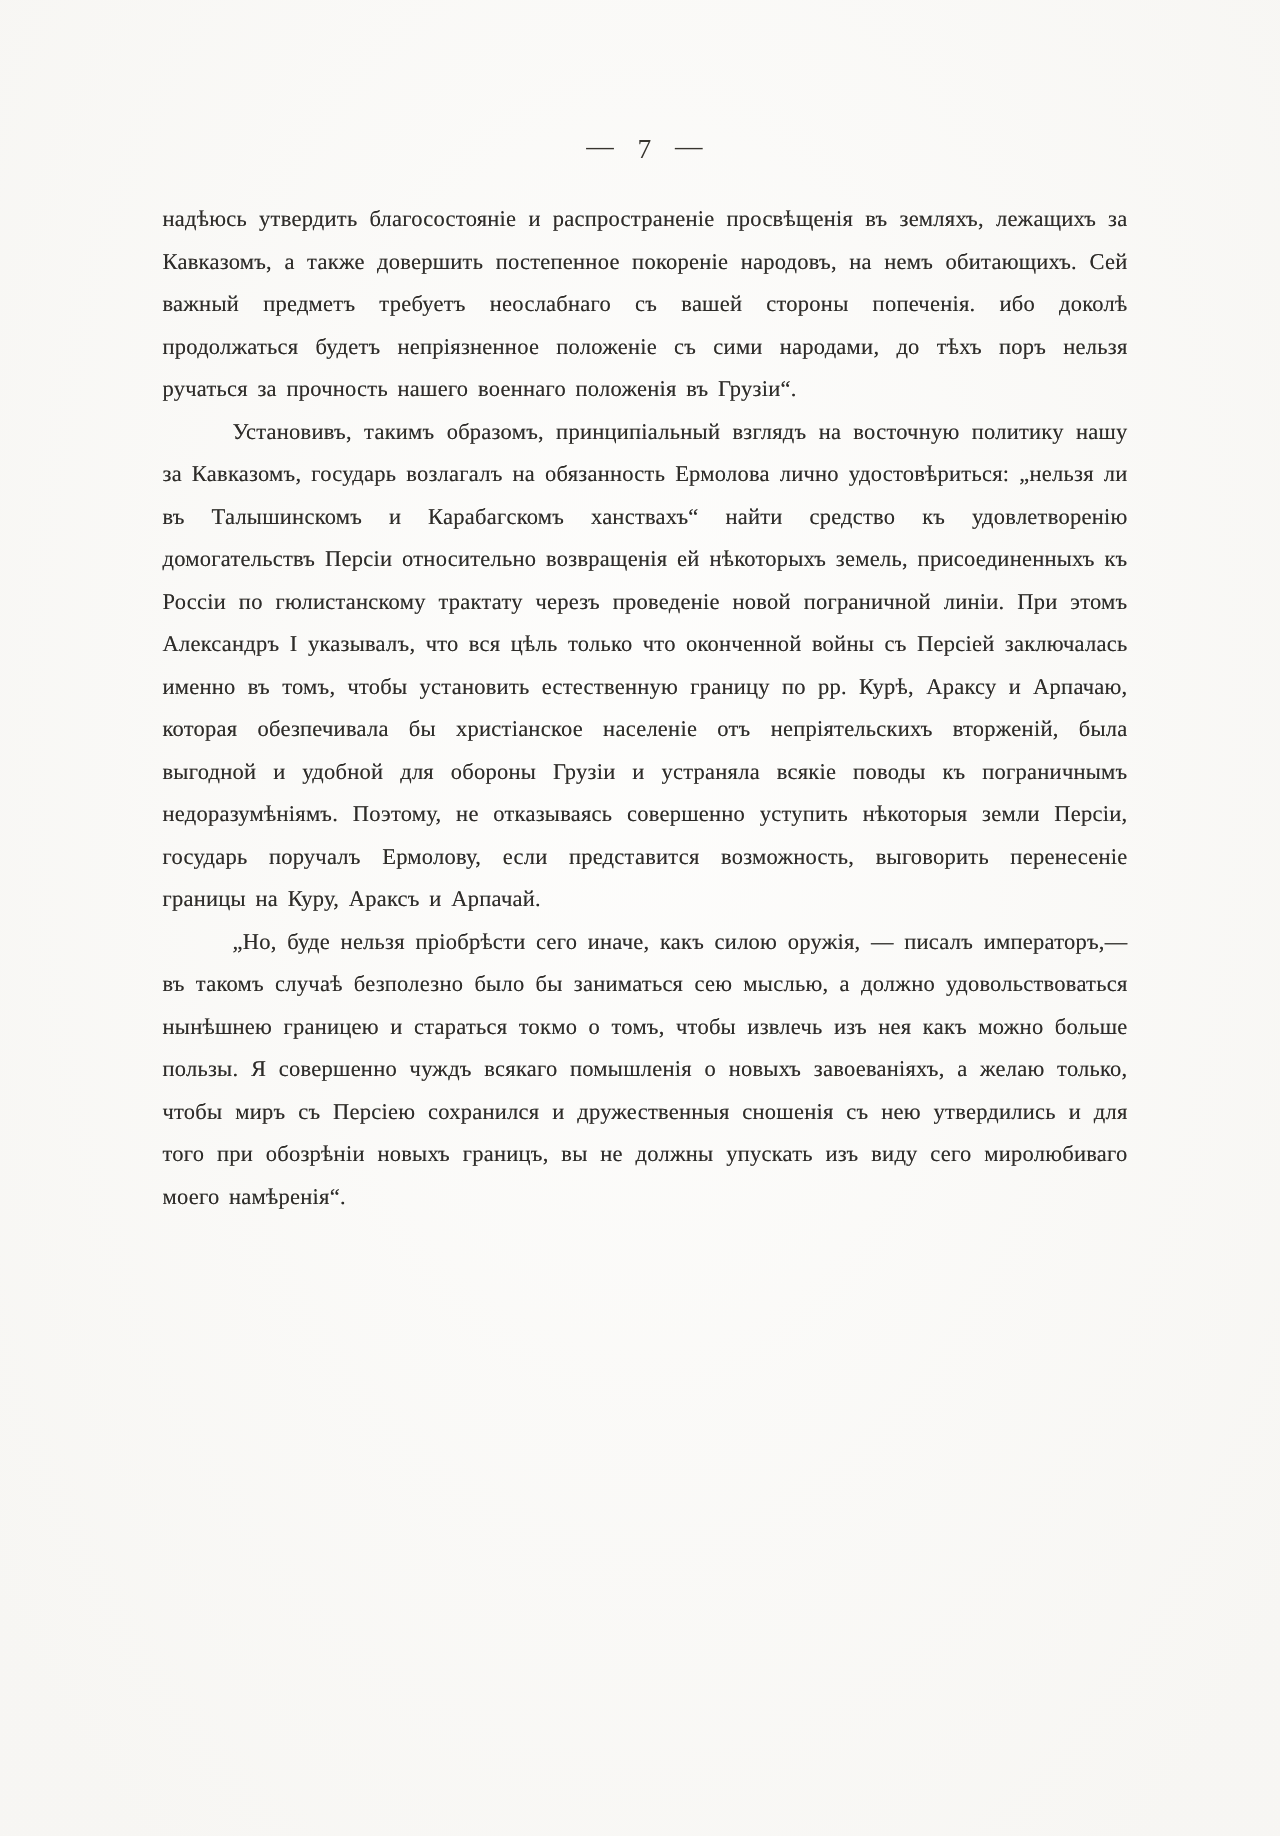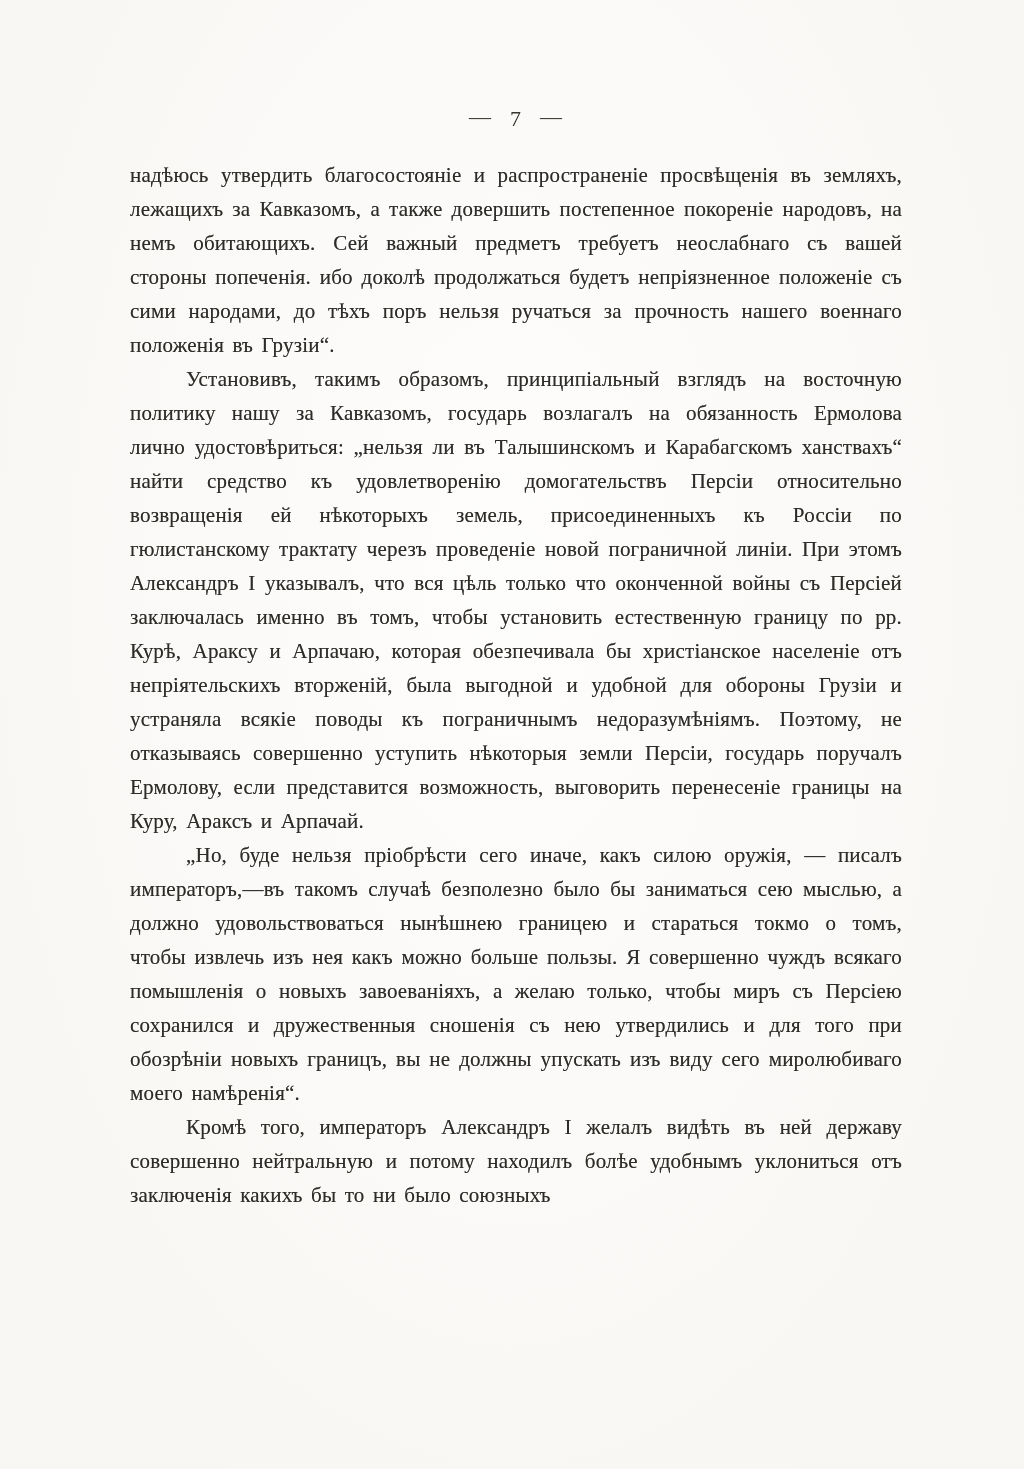--- a/index.html
+++ b/index.html
@@ -28,21 +28,21 @@
     margin-bottom: 26px;
     letter-spacing: 1px;
   }
   .page-number-row .dash {
     display: inline-block;
     margin: 0 18px;
     position: relative;
     top: -2px;
   }
   .text-block {
-    font-size: 21px;
+    font-size: 18px;
     line-height: 34px;
     text-align: justify;
     word-spacing: 3px;
     letter-spacing: 0.2px;
     text-shadow: 0 0 0.5px rgba(46,44,41,0.55);
   }
   .text-block p {
     margin: 0;
     text-indent: 56px;
   }
@@ -56,16 +56,15 @@
 <div class="page">
 
   <div class="page-number-row">
     <span class="dash">—</span><span>7</span><span class="dash">—</span>
   </div>
 
   <div class="text-block">
     <p class="continuation">надѣюсь утвердить благосостояніе и распространеніе просвѣщенія въ земляхъ, лежащихъ за Кавказомъ, а также довершить постепенное покореніе народовъ, на немъ обитающихъ. Сей важный предметъ требуетъ неослабнаго съ вашей стороны попеченія. ибо доколѣ продолжаться будетъ непріязненное положеніе съ сими народами, до тѣхъ поръ нельзя ручаться за прочность нашего военнаго положенія въ Грузіи“.</p>
     <p>Установивъ, такимъ образомъ, принципіальный взглядъ на восточную политику нашу за Кавказомъ, государь возлагалъ на обязанность Ермолова лично удостовѣриться: „нельзя ли въ Талышинскомъ и Карабагскомъ ханствахъ“ найти средство къ удовлетворенію домогательствъ Персіи относительно возвращенія ей нѣкоторыхъ земель, присоединенныхъ къ Россіи по гюлистанскому трактату черезъ проведеніе новой пограничной линіи. При этомъ Александръ I указывалъ, что вся цѣль только что оконченной войны съ Персіей заключалась именно въ томъ, чтобы установить естественную границу по рр. Курѣ, Араксу и Арпачаю, которая обезпечивала бы христіанское населеніе отъ непріятельскихъ вторженій, была выгодной и удобной для обороны Грузіи и устраняла всякіе поводы къ пограничнымъ недоразумѣніямъ. Поэтому, не отказываясь совершенно уступить нѣкоторыя земли Персіи, государь поручалъ Ермолову, если представится возможность, выговорить перенесеніе границы на Куру, Араксъ и Арпачай.</p>
     <p>„Но, буде нельзя пріобрѣсти сего иначе, какъ силою оружія, — писалъ императоръ,—въ такомъ случаѣ безполезно было бы заниматься сею мыслью, а должно удовольствоваться нынѣшнею границею и стараться токмо о томъ, чтобы извлечь изъ нея какъ можно больше пользы. Я совершенно чуждъ всякаго помышленія о новыхъ завоеваніяхъ, а желаю только, чтобы миръ съ Персіею сохранился и дружественныя сношенія съ нею утвердились и для того при обозрѣніи новыхъ границъ, вы не должны упускать изъ виду сего миролюбиваго моего намѣренія“.</p>
-    <p>Кромѣ того, императоръ Александръ I желалъ видѣть въ ней державу совершенно нейтральную и потому находилъ болѣе удобнымъ уклониться отъ заключенія какихъ бы то ни было союзныхъ</p>
   </div>
 
 </div>
 
 </body></html>

